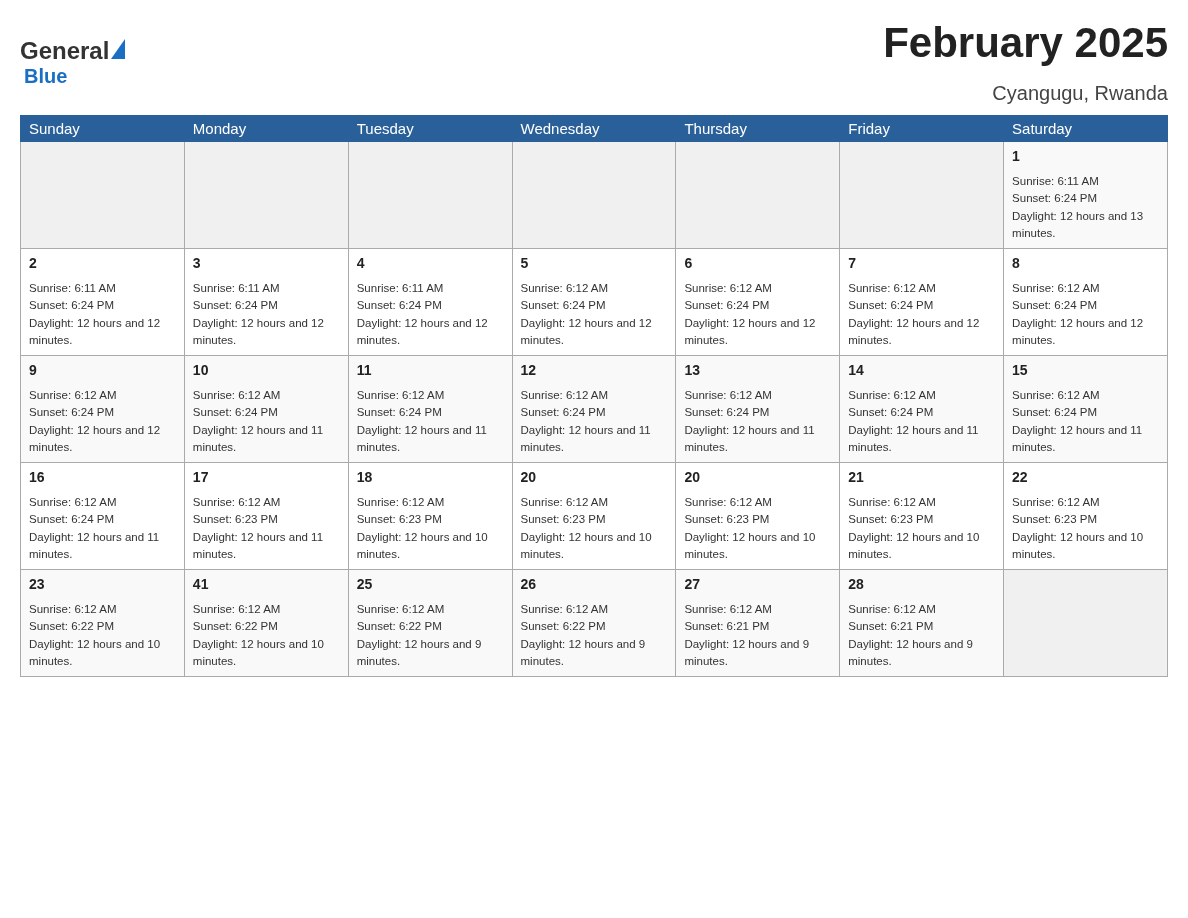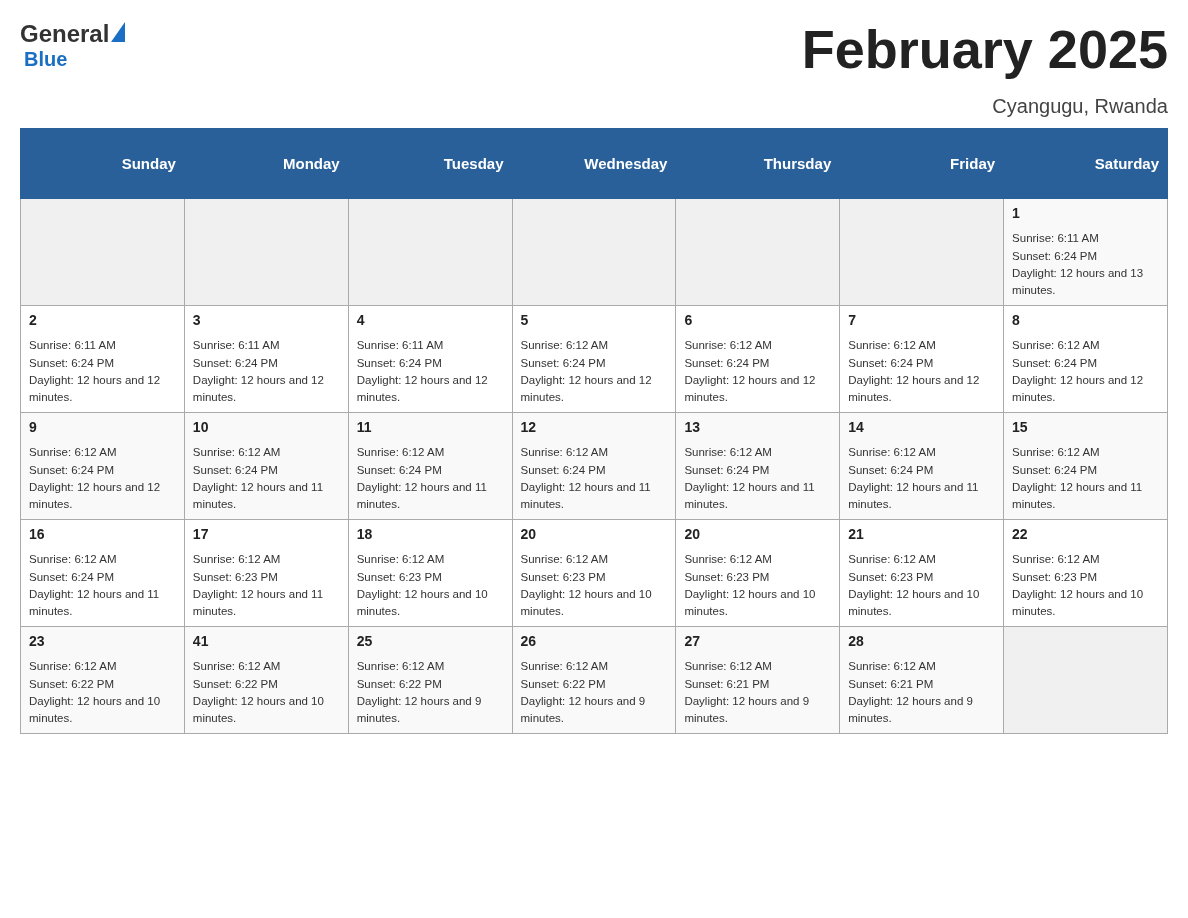--- a/index.html
+++ b/index.html
@@ -6,57 +6,57 @@
     body {
       font-family: Arial, sans-serif;
       background: #fff;
       padding: 20px;
       width: 1188px;
       min-height: 918px;
     }
     .header {
       display: flex;
       justify-content: space-between;
-      align-items: flex-start;
+      align-items: center;
       margin-bottom: 10px;
     }
     .logo-triangle {
       width: 0;
       height: 0;
       border-left: 14px solid transparent;
       border-bottom: 20px solid #1a6fc4;
       margin-left: 2px;
       margin-top: -4px;
     }
     .title-area {
       text-align: right;
     }
     .month-title {
-      font-size: 54px;
+      font-size: 42px;
       font-weight: bold;
       color: #222;
       line-height: 1.1;
     }
     .location-subtitle {
       font-size: 20px;
       color: #444;
       margin-top: 16px;
     }
     .calendar-table {
       width: 100%;
       border-collapse: collapse;
       margin-top: 8px;
     }
     .calendar-table th {
       background-color: #2a6099;
       color: #fff;
       font-size: 15px;
-      font-weight: bold;
-      padding: 26px 8px;
-      text-align: right;
+      font-weight: normal;
+      padding: 4px 8px;
+      text-align: left;
       border: 1px solid #2a6099;
     }
     .calendar-table td {
       border: 1px solid #aaa;
       vertical-align: top;
       padding: 6px 8px;
       width: calc(100% / 7);
       min-height: 110px;
       font-size: 12px;
       color: #333;

